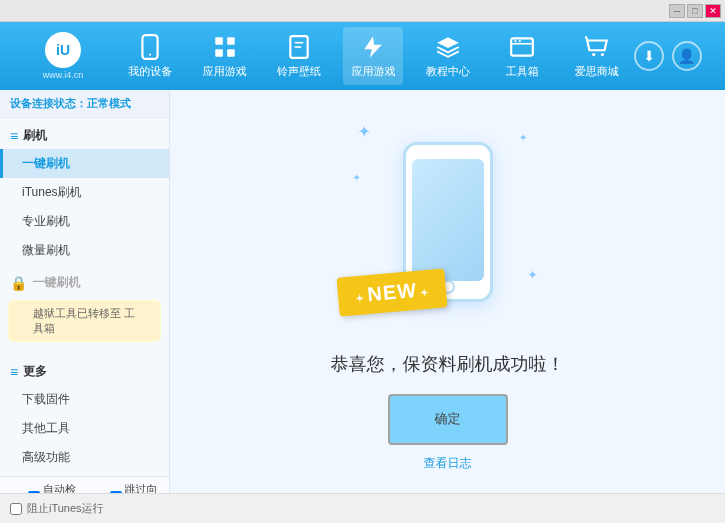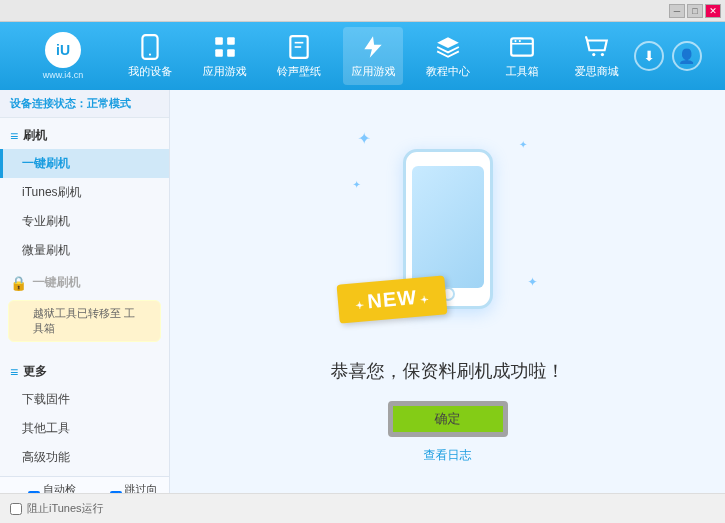--- a/index.html
+++ b/index.html
@@ -250,23 +250,23 @@
 
     .success-text {
       font-size: 18px;
       color: #333;
       font-weight: normal;
       margin-bottom: 18px;
     }
 
     .btn-confirm {
       width: 120px;
-      height: 36px;
-      background: #84cc16;
-      border: 5px solid #a3a3a3;
+      height: 51px;
+      background: #7dd3fc;
+      border: 2px solid #a3a3a3;
       border-radius: 4px;
       font-size: 13px;
       color: #444;
       cursor: pointer;
       display: flex; align-items: center; justify-content: center;
       margin-bottom: 10px;
     }
 
     .link-today {
       font-size: 12px;

